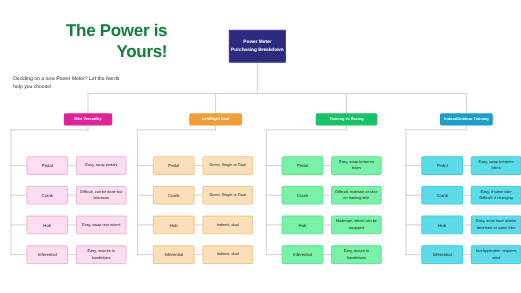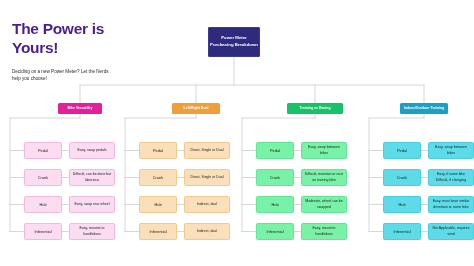--- a/index.html
+++ b/index.html
@@ -24,22 +24,23 @@
   #title-block {
     position: absolute;
     left: 12px;
     top: 20px;
     width: 140px;
   }
   #page-title {
     font-size: 15.5px;
     font-weight: bold;
     line-height: 1.22;
-    color: #4c1d95;
+    color: #15803d;
     letter-spacing: -0.3px;
+    text-align: right;
   }
   #page-subtitle {
     margin-top: 10px;
     font-size: 4.6px;
     line-height: 1.6;
     color: #2a2b2e;
     width: 100px;
   }
 
   

